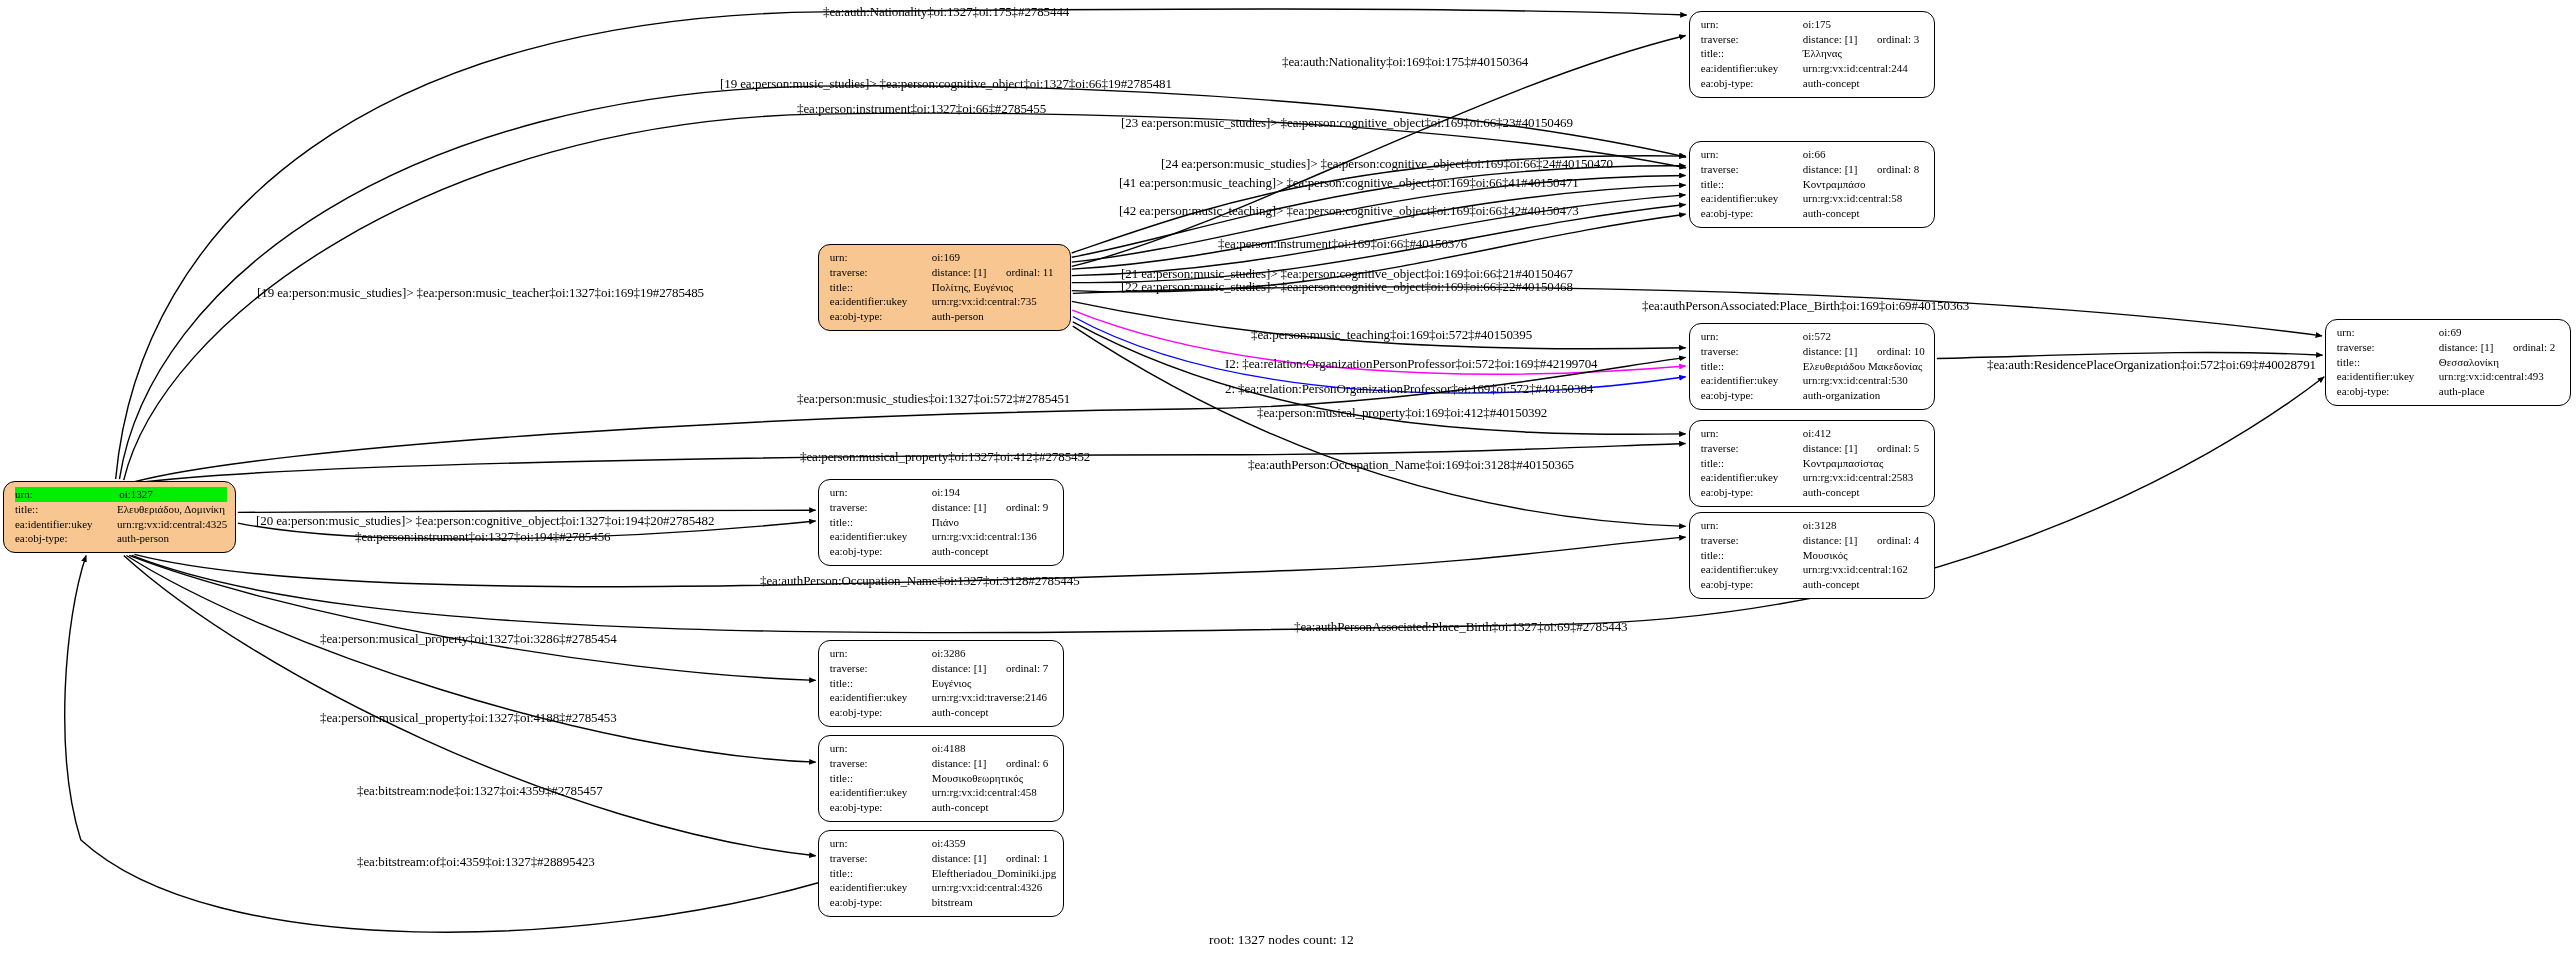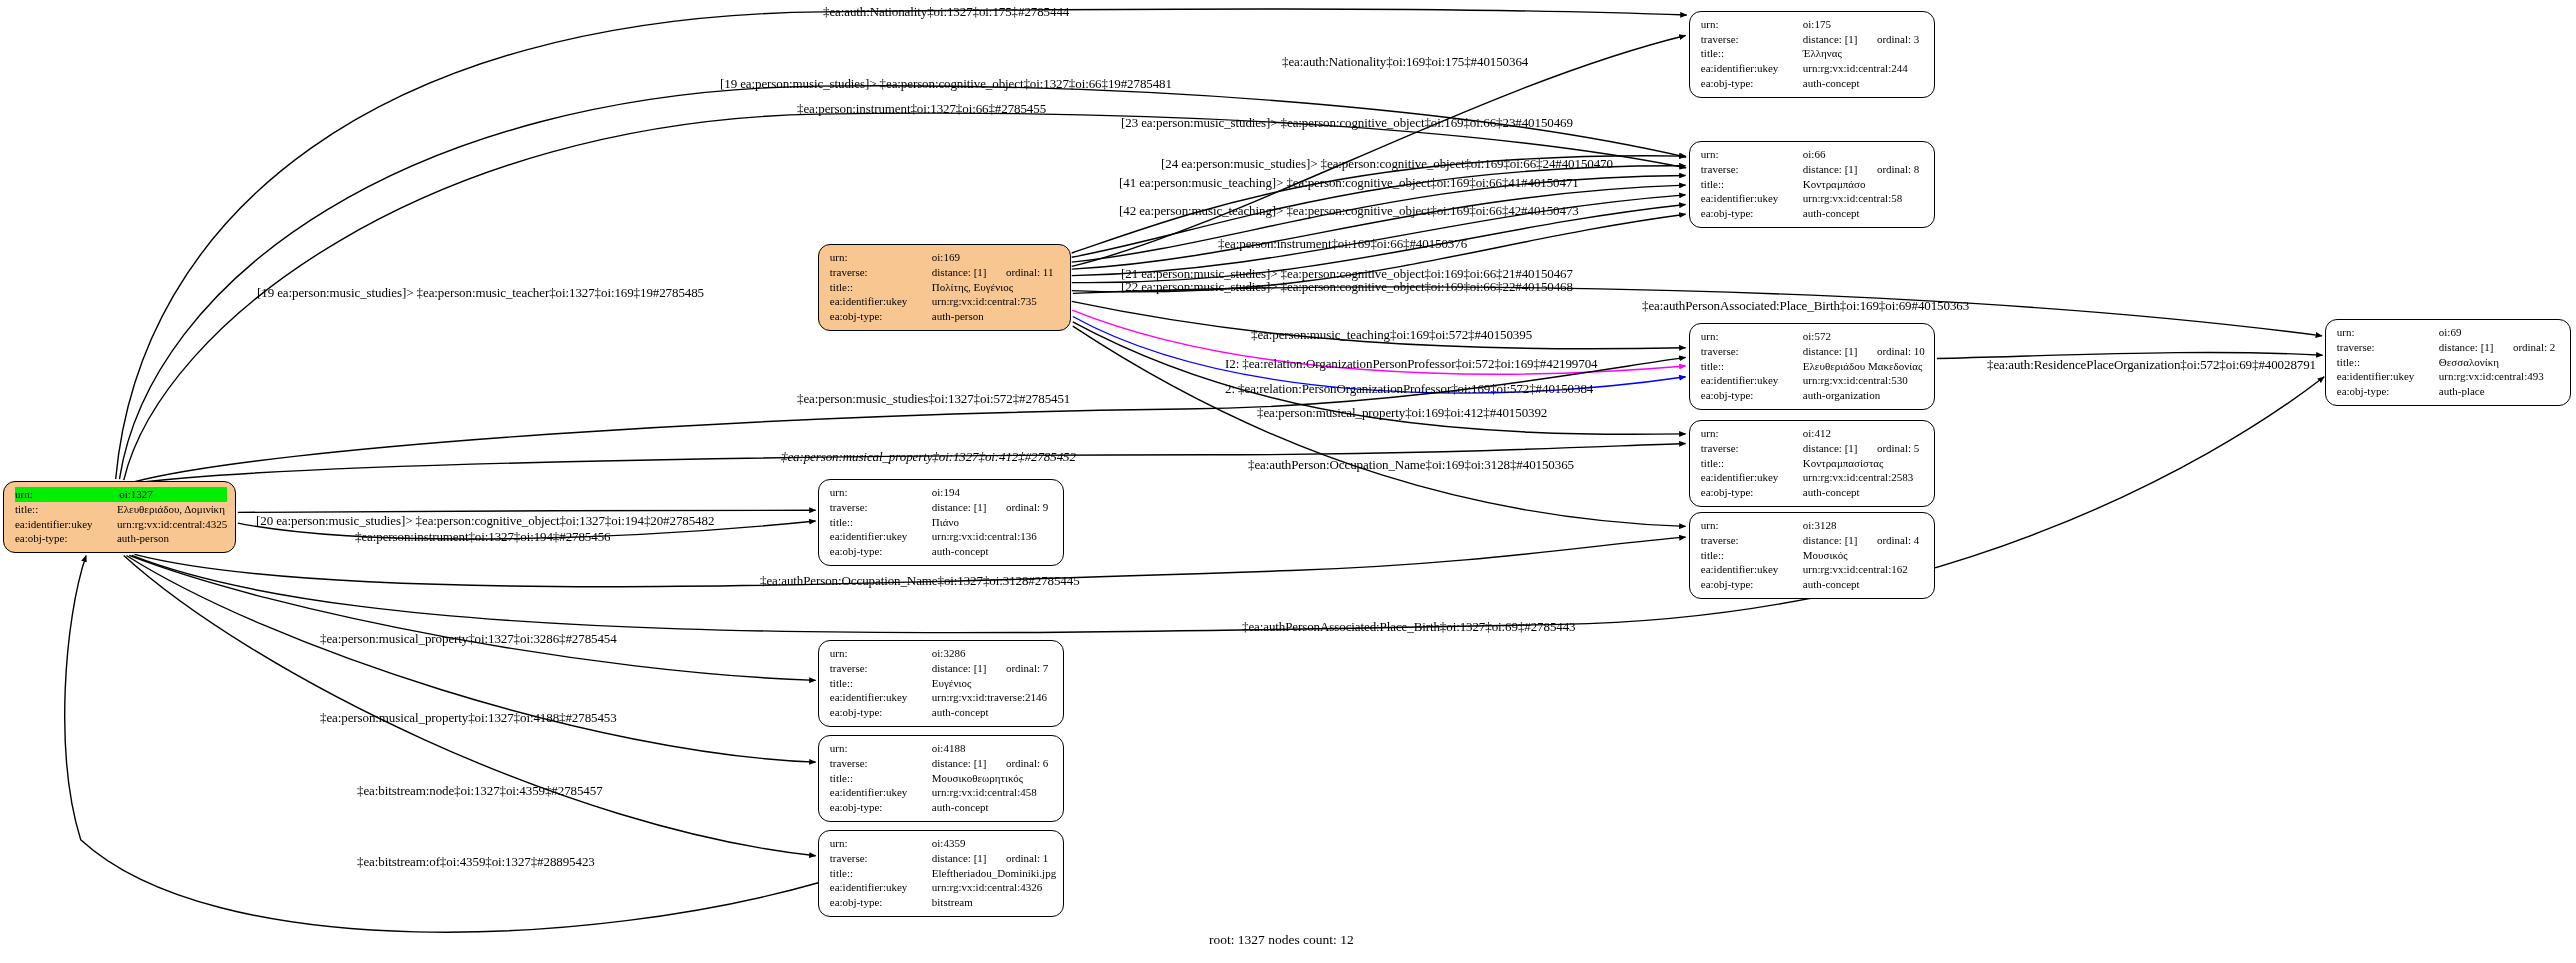--- a/index.html
+++ b/index.html
@@ -425,26 +425,26 @@
       <div class="edge-label" style="left: 1121px; top: 267px;">[21 ea:person:music_studies]&gt; ‡ea:person:cognitive_object‡oi:169‡oi:66‡21#40150467</div>
       <div class="edge-label" style="left: 1121px; top: 280px;">[22 ea:person:music_studies]&gt; ‡ea:person:cognitive_object‡oi:169‡oi:66‡22#40150468</div>
       <div class="edge-label" style="left: 257px; top: 286px;">[19 ea:person:music_studies]&gt; ‡ea:person:music_teacher‡oi:1327‡oi:169‡19#2785485</div>
       <div class="edge-label" style="left: 1642px; top: 299px;">‡ea:authPersonAssociated:Place_Birth‡oi:169‡oi:69#40150363</div>
       <div class="edge-label" style="left: 1251px; top: 328px;">‡ea:person:music_teaching‡oi:169‡oi:572‡#40150395</div>
       <div class="edge-label" style="left: 1225px; top: 357px;">I2: ‡ea:relation:OrganizationPersonProfessor‡oi:572‡oi:169‡#42199704</div>
       <div class="edge-label" style="left: 1987px; top: 358px;">‡ea:auth:ResidencePlaceOrganization‡oi:572‡oi:69‡#40028791</div>
       <div class="edge-label" style="left: 1225px; top: 382px;">2: ‡ea:relation:PersonOrganizationProfessor‡oi:169‡oi:572‡#40150384</div>
       <div class="edge-label" style="left: 1257px; top: 406px;">‡ea:person:musical_property‡oi:169‡oi:412‡#40150392</div>
       <div class="edge-label" style="left: 797px; top: 392px;">‡ea:person:music_studies‡oi:1327‡oi:572‡#2785451</div>
-      <div class="edge-label" style="left: 781px; top: 450px; font-style: italic;">‡ea:person:musical_property‡oi:1327‡oi:412‡#2785452</div>
+      <div class="edge-label" style="left: 800px; top: 450px;">‡ea:person:musical_property‡oi:1327‡oi:412‡#2785452</div>
       <div class="edge-label" style="left: 1248px; top: 458px;">‡ea:authPerson:Occupation_Name‡oi:169‡oi:3128‡#40150365</div>
       <div class="edge-label" style="left: 256px; top: 514px;">[20 ea:person:music_studies]&gt; ‡ea:person:cognitive_object‡oi:1327‡oi:194‡20#2785482</div>
       <div class="edge-label" style="left: 355px; top: 530px;">‡ea:person:instrument‡oi:1327‡oi:194‡#2785456</div>
       <div class="edge-label" style="left: 760px; top: 574px;">‡ea:authPerson:Occupation_Name‡oi:1327‡oi:3128#2785445</div>
-      <div class="edge-label" style="left: 1242px; top: 620px;">‡ea:authPersonAssociated:Place_Birth‡oi:1327‡oi:69‡#2785443</div>
+      <div class="edge-label" style="left: 1294px; top: 620px;">‡ea:authPersonAssociated:Place_Birth‡oi:1327‡oi:69‡#2785443</div>
       <div class="edge-label" style="left: 320px; top: 632px;">‡ea:person:musical_property‡oi:1327‡oi:3286‡#2785454</div>
       <div class="edge-label" style="left: 320px; top: 711px;">‡ea:person:musical_property‡oi:1327‡oi:4188‡#2785453</div>
       <div class="edge-label" style="left: 357px; top: 784px;">‡ea:bitstream:node‡oi:1327‡oi:4359‡#2785457</div>
       <div class="edge-label" style="left: 357px; top: 855px;">‡ea:bitstream:of‡oi:4359‡oi:1327‡#28895423</div>
     </div>
 
   <div id="footer" style="left:1209px; top:932px;">root: 1327 nodes count: 12</div>
 </div>
 
 

